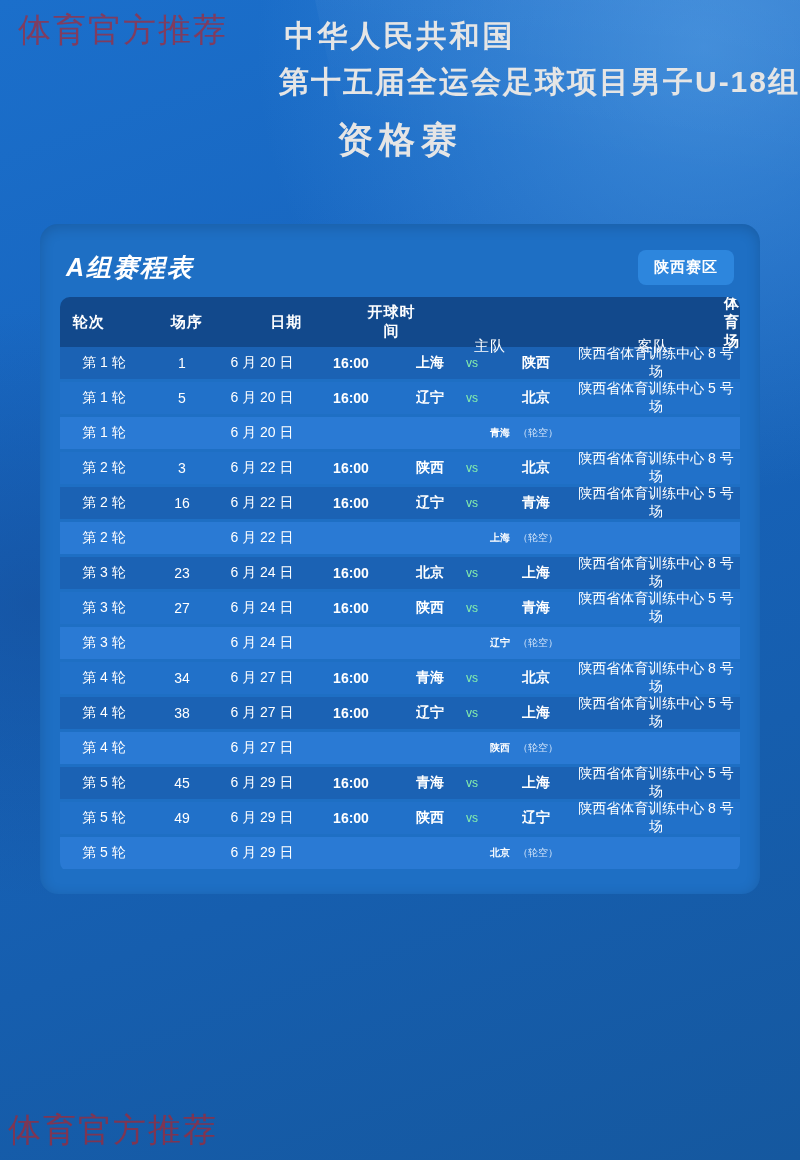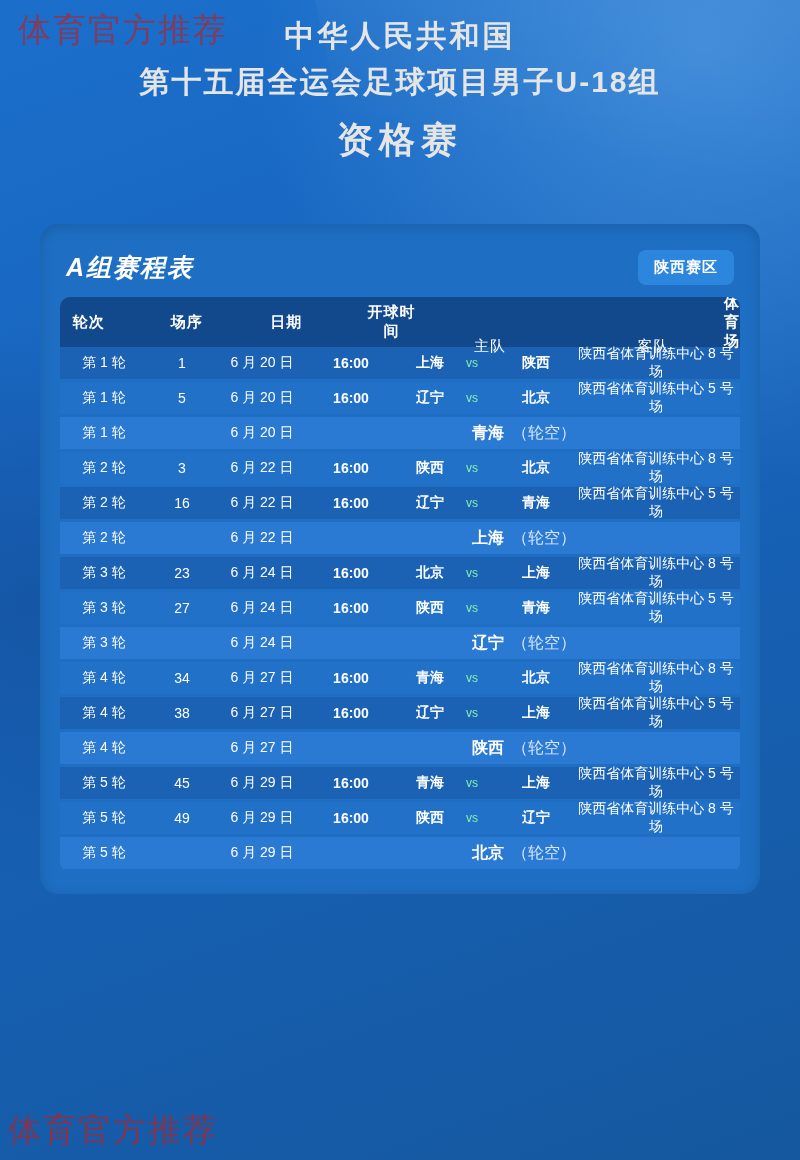--- a/index.html
+++ b/index.html
@@ -55,20 +55,21 @@
     font-size: 30px;
     font-weight: bold;
     letter-spacing: 3px;
     line-height: 44px;
   }
   .title-line2 {
     font-size: 30px;
     font-weight: bold;
     letter-spacing: 2px;
     line-height: 48px;
+    text-align: right;
   }
   .title-line3 {
     font-size: 36px;
     font-weight: bold;
     letter-spacing: 6px;
     line-height: 60px;
     margin-top: 4px;
   }
 
   .card {
@@ -137,21 +138,21 @@
   .c-vs      { width: 34px;  text-align: left; color: #86efac; font-size: 12px; }
   .c-away    { width: 72px;  text-align: center; font-weight: bold; }
   .c-venue   { flex: 1;      text-align: center; }
 
   .c-vs-head { width: 34px; }
   .row.head .c-home, .row.head .c-away { font-weight: normal; margin-top: 48px; }
 
   .bye-cell {
     flex: 1;
     text-align: center;
-    font-size: 16px;
+    font-size: 10px;
   }
   .bye-cell .bye-team { font-weight: bold; }
   .bye-cell .bye-tag { color: #d6e7fa; margin-left: 8px; }
 </style>
 </head>
 <body>
 
 <div class="bg-layer"></div>
 <div class="bg-diag"></div>
 

